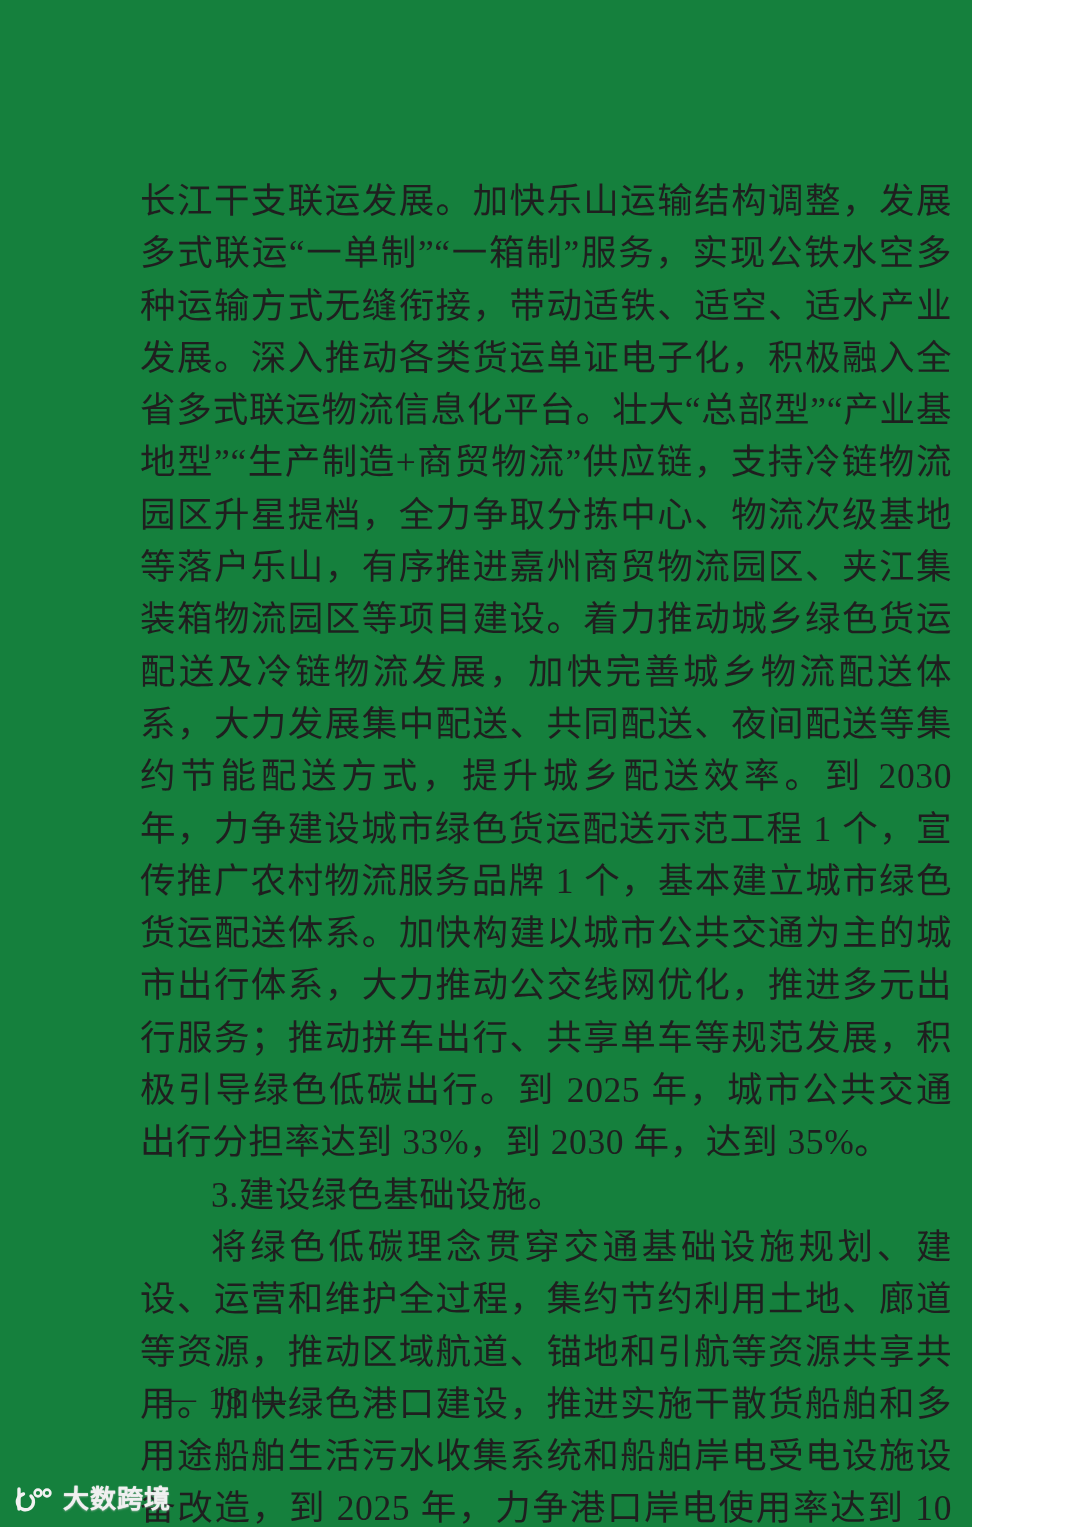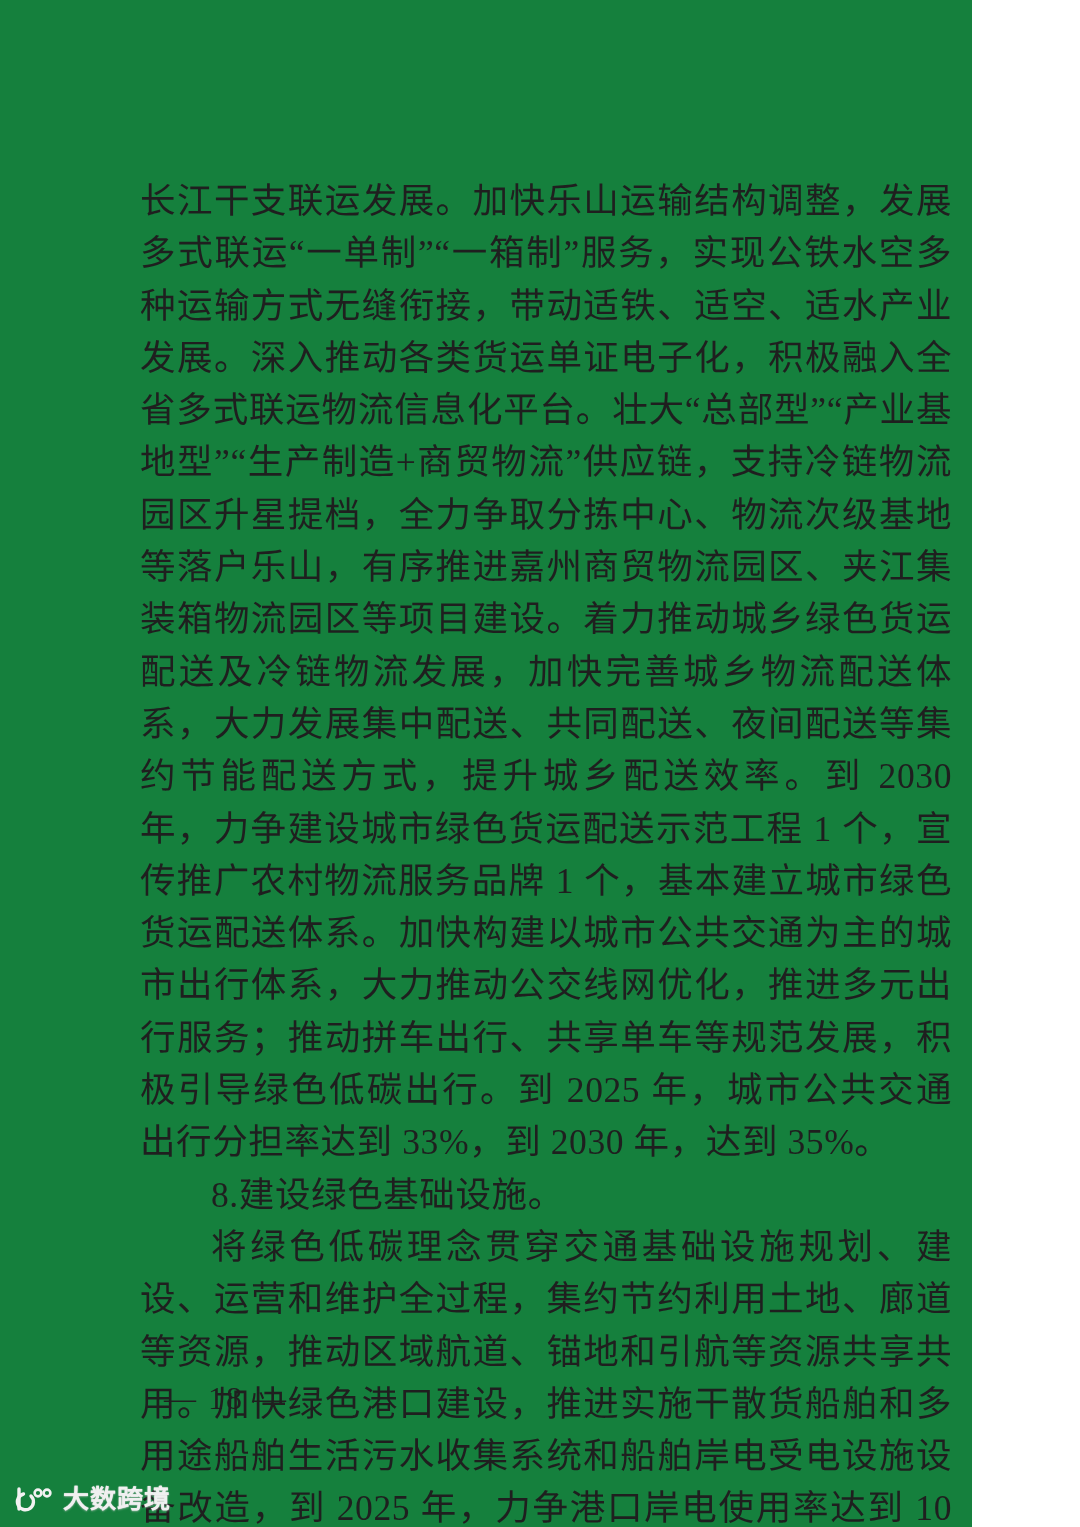--- a/index.html
+++ b/index.html
@@ -92,21 +92,21 @@
     line-height: 1;
   }
 </style>
 </head>
 <body>
 
 <div class="page">
 
   <div class="body-block">
     <p class="para continued">长江干支联运发展。加快乐山运输结构调整，发展多式联运“一单制”“一箱制”服务，实现公铁水空多种运输方式无缝衔接，带动适铁、适空、适水产业发展。深入推动各类货运单证电子化，积极融入全省多式联运物流信息化平台。壮大“总部型”“产业基地型”“生产制造+商贸物流”供应链，支持冷链物流园区升星提档，全力争取分拣中心、物流次级基地等落户乐山，有序推进嘉州商贸物流园区、夹江集装箱物流园区等项目建设。着力推动城乡绿色货运配送及冷链物流发展，加快完善城乡物流配送体系，大力发展集中配送、共同配送、夜间配送等集约节能配送方式，提升城乡配送效率。到 2030 年，力争建设城市绿色货运配送示范工程 1 个，宣传推广农村物流服务品牌 1 个，基本建立城市绿色货运配送体系。加快构建以城市公共交通为主的城市出行体系，大力推动公交线网优化，推进多元出行服务；推动拼车出行、共享单车等规范发展，积极引导绿色低碳出行。到 2025 年，城市公共交通出行分担率达到 33%，到 2030 年，达到 35%。</p>
-    <p class="para heading">8.建设绿色基础设施。</p>
+    <p class="para heading">3.建设绿色基础设施。</p>
     <p class="para indent">将绿色低碳理念贯穿交通基础设施规划、建设、运营和维护全过程，集约节约利用土地、廊道等资源，推动区域航道、锚地和引航等资源共享共用。加快绿色港口建设，推进实施干散货船舶和多用途船舶生活污水收集系统和船舶岸电受电设施设备改造，到 2025 年，力争港口岸电使用率达到 100%。抓好渝自（乐）雅铁路、乐宜铁路等“十五五”重大项目规划研究，确保重大项</p>
   </div>
 
   <div class="footer">
     <span class="footer-inner">— 18 —</span>
   </div>
 
   <div class="watermark">
     <span>
       <svg class="wm-logo" viewBox="0 0 40 28" xmlns="http://www.w3.org/2000/svg" aria-hidden="true">

